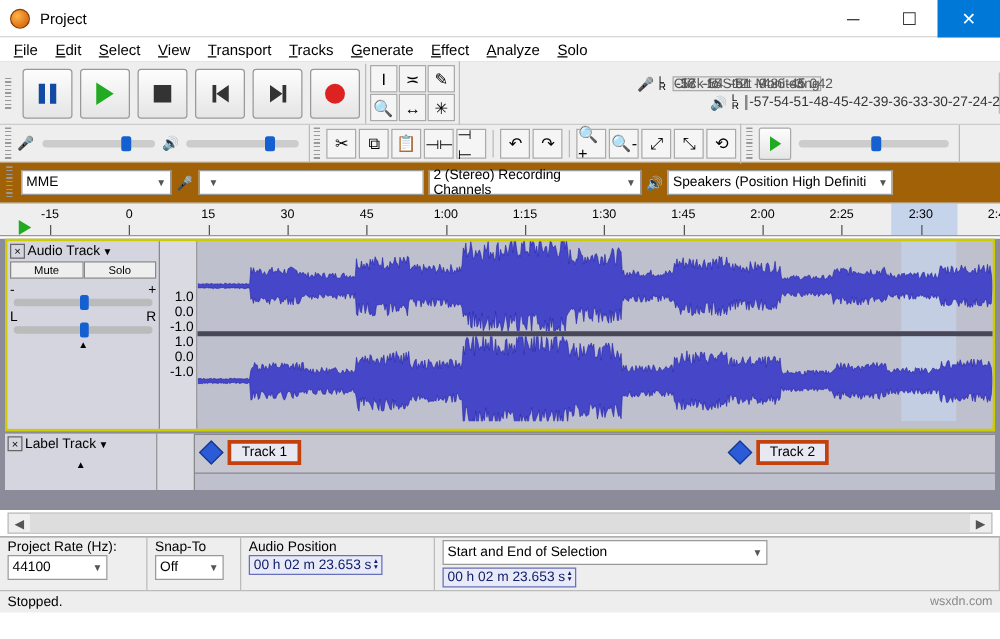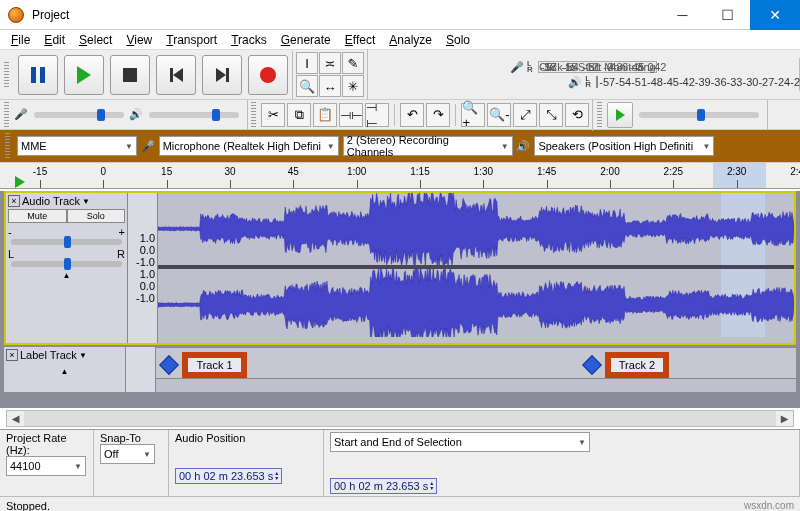--- a/index.html
+++ b/index.html
@@ -88,31 +88,31 @@
 .wavebox { flex: 1; position: relative; }
 .wave { height: 72px; background: #bfc0cd; position: relative; overflow: hidden; }
 .wave + .wave { border-top: 4px solid #474757; }
 .wave .mid { position: absolute; top: 50%; left: 0; right: 0; border-top: 1px solid #8787b0; }
 .wavepoly { position: absolute; inset: 0; }
 .wave .sel { position: absolute; top: 0; bottom: 0; background: rgba(200,215,240,0.6); }
 
 .lblrow { height: 32px; background: #c7c7d2; position: relative; border-top: 1px solid #888; border-bottom: 1px solid #888; }
 .lblmrk { position: absolute; top: 4px; display: flex; align-items: center; }
 .lblmrk .dia { width: 14px; height: 14px; background: #2b5bd7; transform: rotate(45deg); border: 1px solid #13388f; margin-right: 6px; }
-.lblmrk .tag { background: #e8e8f2; border: 6px solid #c2410c; padding: 1px 8px; font-size: 11px; }
+.lblmrk .tag { background: #e8e8f2; border: 3px solid #c2410c; padding: 1px 8px; font-size: 11px; }
 
 
 .hscroll { height: 17px; background: #eee; border: 1px solid #bbb; margin: 2px 6px; display: flex; align-items: center; }
 .hscroll .ar { width: 17px; text-align: center; font-size: 10px; color: #555; }
 .hscroll .trackbar { flex: 1; background: #ddd; height: 100%; }
 
 .selbar { display: flex; border-top: 1px solid #999; background: #eee; }
 .selbar .col { border-right: 1px solid #bbb; padding: 2px 6px; }
 .selbar label { font-size: 11px; color: #000; }
-.digits { font-family: "Consolas", monospace; font-size: 12px; background: #e8ebf7; border: 1px solid #6770b8; padding: 1px 3px; color: #12206a; display: inline-flex; align-items: center; margin-top: 24px; }
+.digits { font-family: "Consolas", monospace; font-size: 12px; background: #e8ebf7; border: 1px solid #6770b8; padding: 1px 3px; color: #12206a; display: inline-flex; align-items: center; }
 .spin { display: inline-flex; flex-direction: column; font-size: 6px; line-height: 5px; margin-left: 2px; }
 
 .status { height: 18px; border-top: 1px solid #bbb; background: #eee; display: flex; align-items: center; padding: 0 6px; font-size: 11px; }
 .status .right { margin-left: auto; font-size: 10px; color: #888; }
 
 
 .u { font-family: "Segoe UI Symbol", sans-serif; }
 </style>
 </head>
 <body>
@@ -275,21 +275,20 @@
   </div>
 
   <div class="row devbar">
     <div class="grip"></div>
     <div class="combo" style="width:120px">
         <span>MME</span>
         <span class="dd">▼</span>
       </div>
     <span class="u">🎤</span>
     <div class="combo" style="width:180px">
-        <span>Microphone (Realtek High Defini</span>
         <span class="dd">▼</span>
       </div>
     <div class="combo" style="width:170px">
         <span>2 (Stereo) Recording Channels</span>
         <span class="dd">▼</span>
       </div>
     <span class="u">🔊</span>
     <div class="combo" style="width:180px">
         <span>Speakers (Position High Definiti</span>
         <span class="dd">▼</span>
@@ -405,21 +404,21 @@
   <div style="height:16px"></div>
 </div>
 
 <div class="hscroll">
   <div class="ar">◀</div>
     <div class="trackbar"></div>
     <div class="ar">▶</div>
 </div>
 
 <div class="selbar">
-  <div class="col" style="width:94px">
+  <div class="col" style="width:118px">
     <label>Project Rate (Hz):</label><br>
     <div class="combo" style="width:80px">
         <span>44100</span>
         <span class="dd">▼</span>
       </div>
   </div>
   <div class="col" style="width:75px">
     <label>Snap-To</label><br>
     <div class="combo" style="width:55px">
         <span>Off</span>

